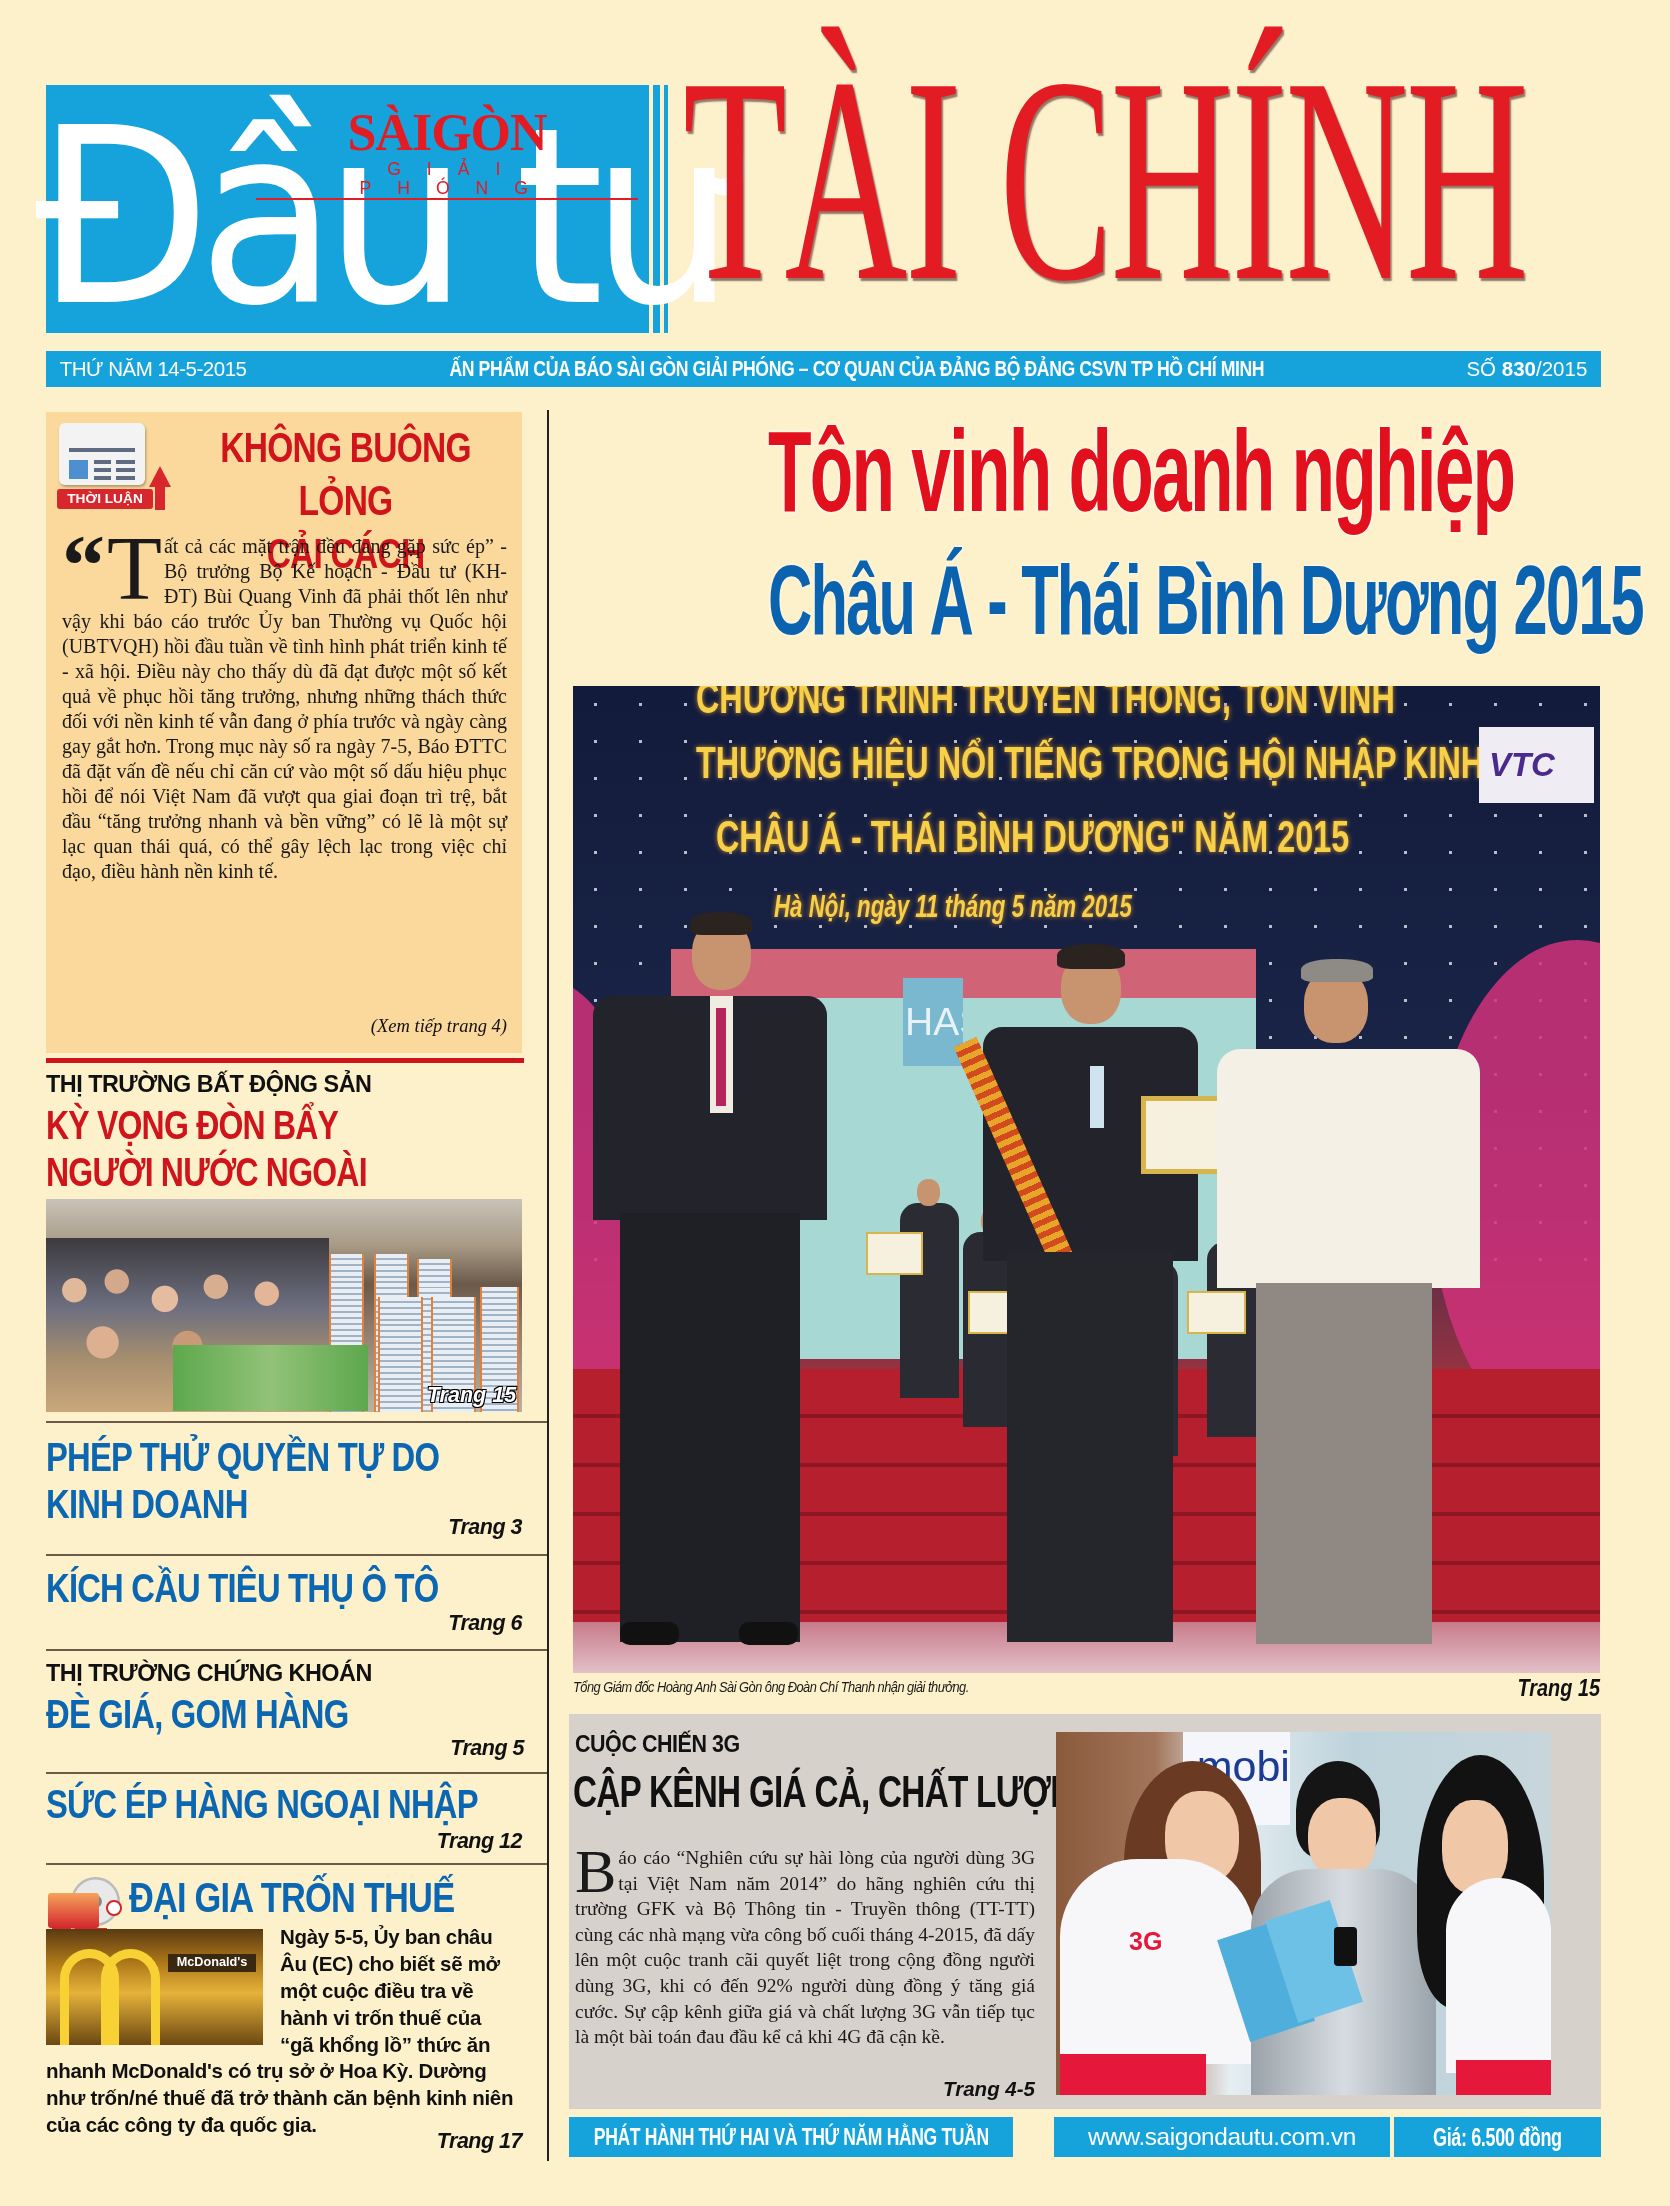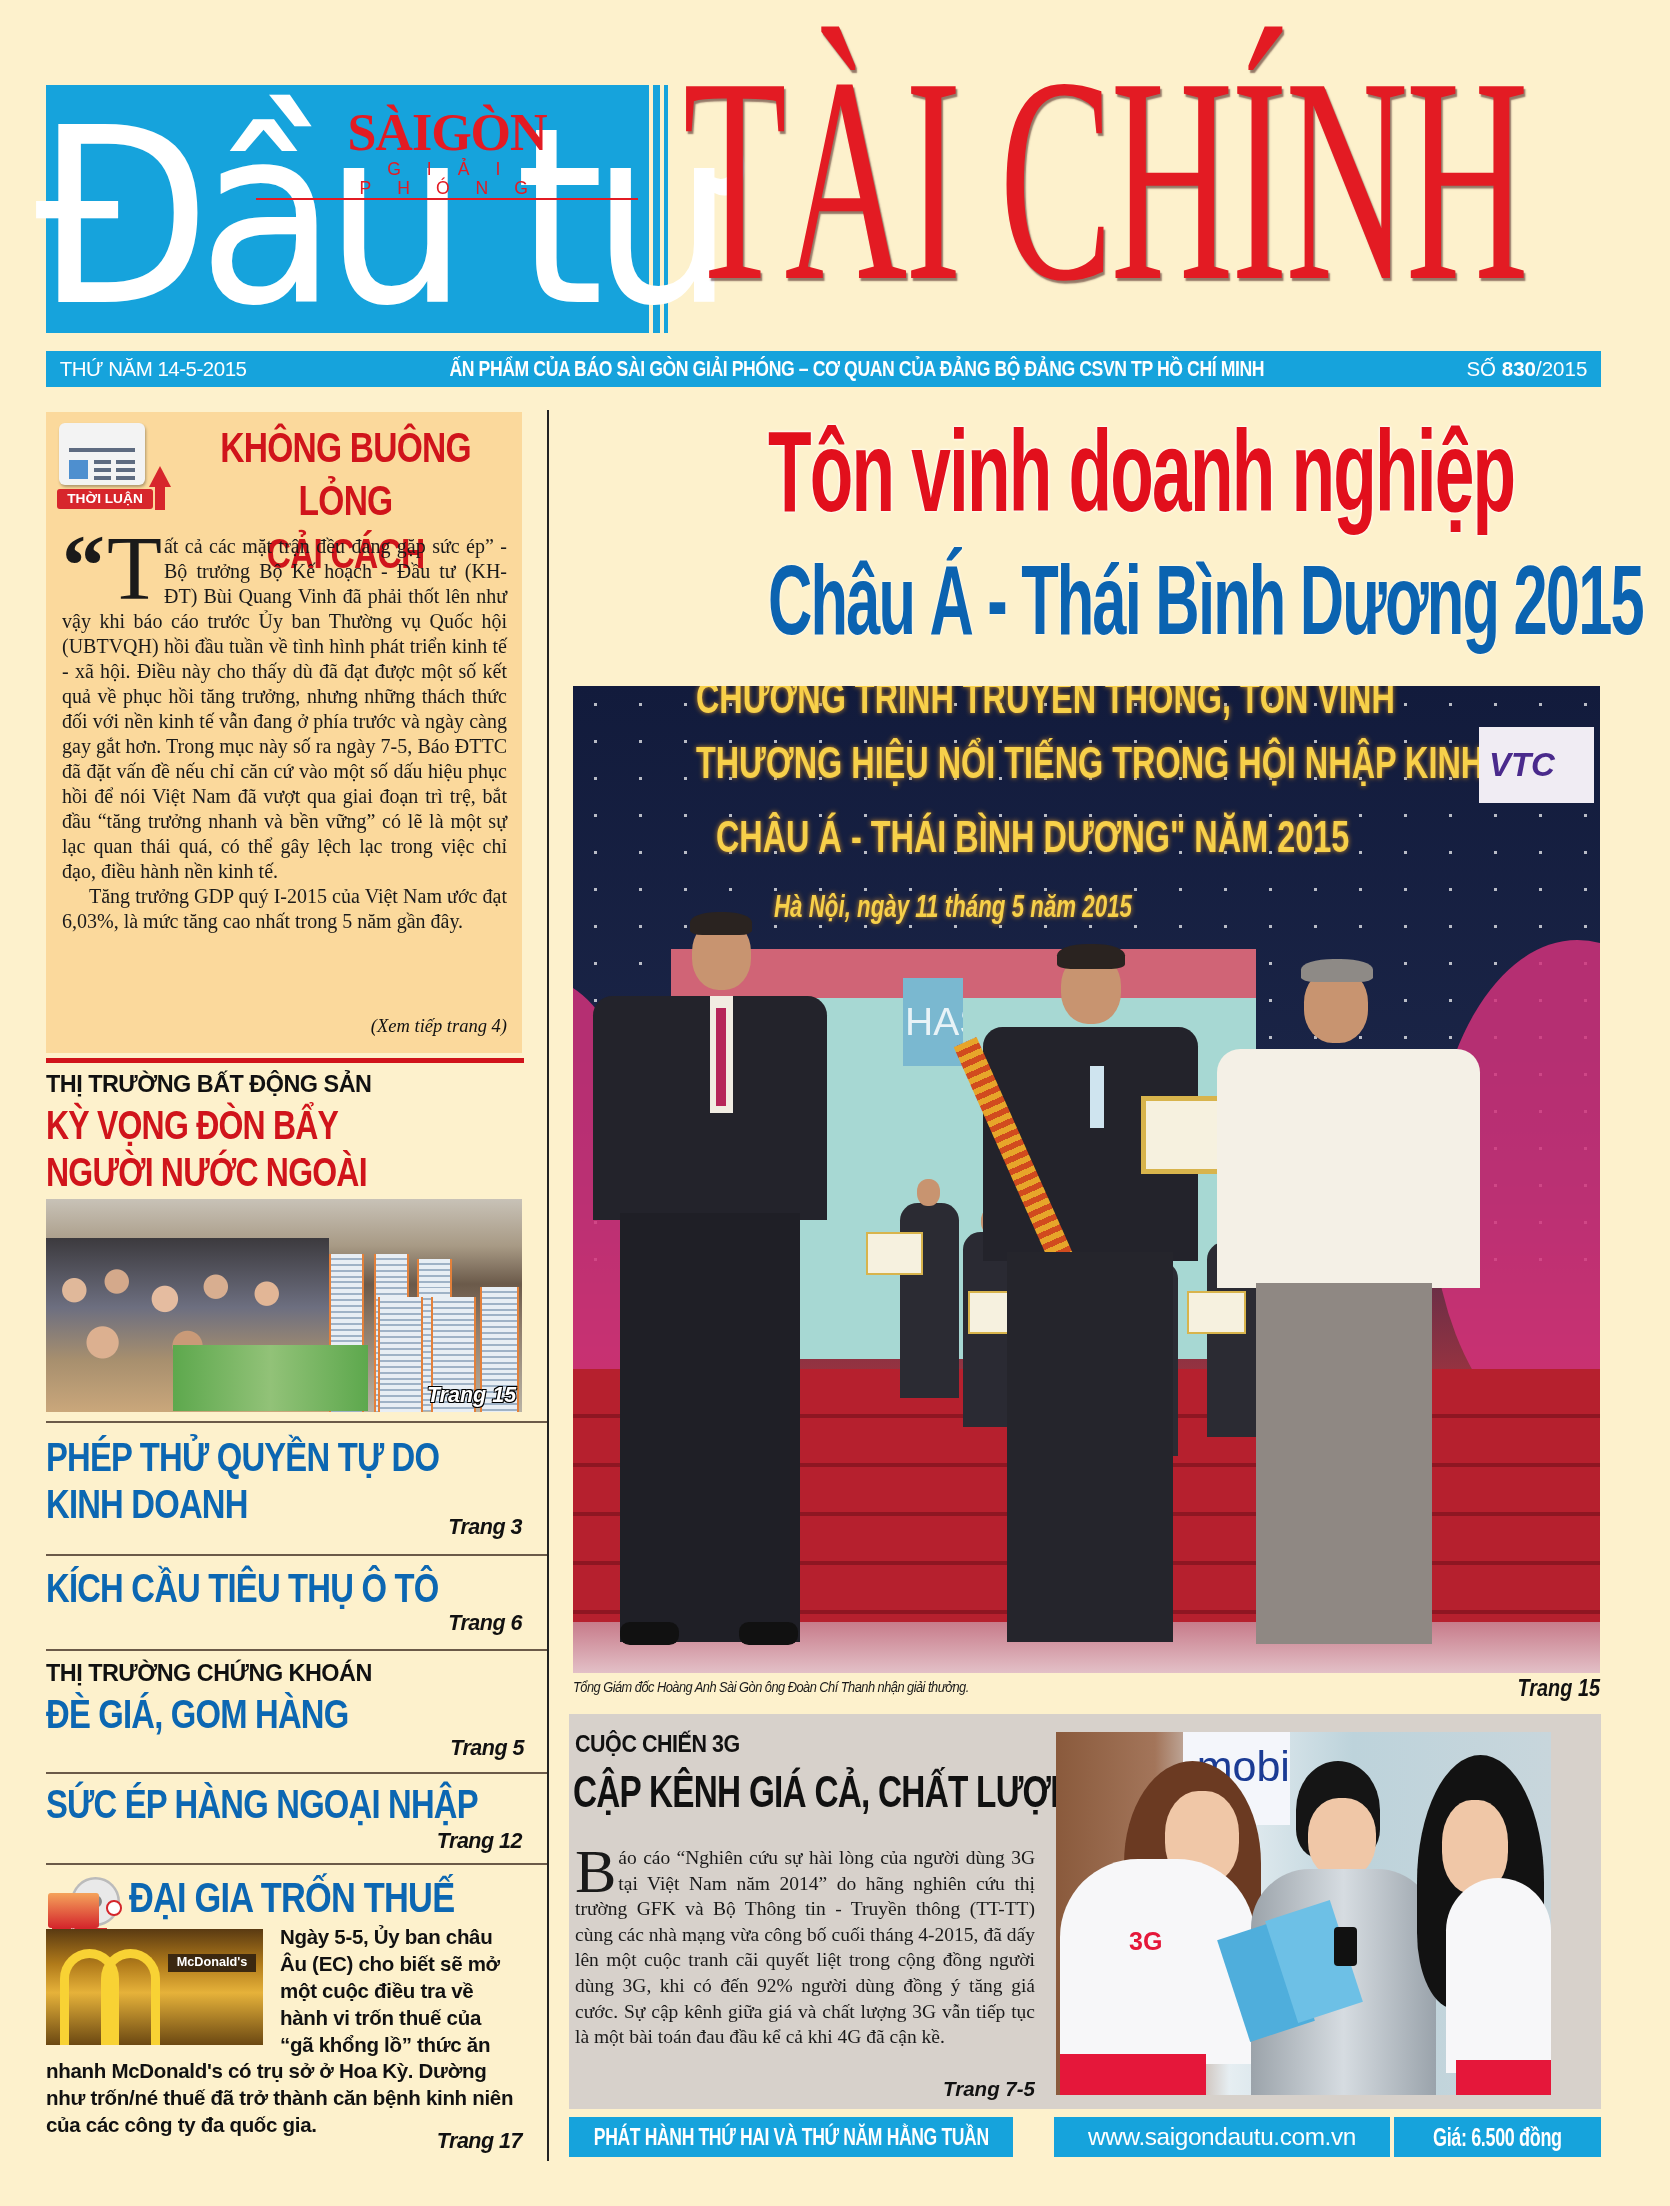--- a/index.html
+++ b/index.html
@@ -369,21 +369,20 @@
   <div class="arrow-up"></div>
   <div class="arrow-shaft"></div>
   <div class="thoiluan-label">THỜI LUẬN</div>
 </div>
 <div class="abs opinion-title">
   <div>KHÔNG BUÔNG LỎNG</div>
   <div>CẢI CÁCH</div>
 </div>
 <div class="abs opinion-body">
   <p><span class="dropq">“</span><span class="dropcap">T</span><span>ất cả các mặt trận đều đang gặp sức ép” - Bộ trưởng Bộ Kế hoạch - Đầu tư (KH-ĐT) Bùi Quang Vinh đã phải thốt lên như vậy khi báo cáo trước Ủy ban Thường vụ Quốc hội (UBTVQH) hồi đầu tuần về tình hình phát triển kinh tế - xã hội. Điều này cho thấy dù đã đạt được một số kết quả về phục hồi tăng trưởng, nhưng những thách thức đối với nền kinh tế vẫn đang ở phía trước và ngày càng gay gắt hơn. Trong mục này số ra ngày 7-5, Báo ĐTTC đã đặt vấn đề nếu chỉ căn cứ vào một số dấu hiệu phục hồi để nói Việt Nam đã vượt qua giai đoạn trì trệ, bắt đầu “tăng trưởng nhanh và bền vững” có lẽ là một sự lạc quan thái quá, có thể gây lệch lạc trong việc chỉ đạo, điều hành nền kinh tế.</span></p>
-  <p class="ind">Tăng trưởng GDP quý I-2015 của Việt Nam ước đạt 6,03%, là mức tăng cao nhất trong 5 năm gần đây.</p>
 </div>
 <div class="abs opinion-more">(Xem tiếp trang 4)</div>
 <div class="abs red-rule"></div>
 
 <div class="abs kicker" style="left:46px;top:1071px;">THỊ TRƯỜNG BẤT ĐỘNG SẢN</div>
 <div class="abs red-head" style="left:46px;top:1102px;">
   <div>KỲ VỌNG ĐÒN BẨY</div>
   <div>NGƯỜI NƯỚC NGOÀI</div>
 </div>
 <div class="abs re-photo">
@@ -505,21 +504,21 @@
 
 <div class="abs caption">Tổng Giám đốc Hoàng Anh Sài Gòn ông Đoàn Chí Thanh nhận giải thưởng.</div>
 <div class="abs caption-trang">Trang 15</div>
 
 <div class="abs g3-box"></div>
 <div class="abs g3-kicker">CUỘC CHIẾN 3G</div>
 <div class="abs g3-head">CẬP KÊNH GIÁ CẢ, CHẤT LƯỢNG</div>
 <div class="abs g3-body">
   <span class="dropB">B</span><span>áo cáo “Nghiên cứu sự hài lòng của người dùng 3G tại Việt Nam năm 2014” do hãng nghiên cứu thị trường GFK và Bộ Thông tin - Truyền thông (TT-TT) cùng các nhà mạng vừa công bố cuối tháng 4-2015, đã dấy lên một cuộc tranh cãi quyết liệt trong cộng đồng người dùng 3G, khi có đến 92% người dùng đồng ý tăng giá cước. Sự cập kênh giữa giá và chất lượng 3G vẫn tiếp tục là một bài toán đau đầu kể cả khi 4G đã cận kề.</span>
 </div>
-<div class="abs g3-trang">Trang 7-5</div>
+<div class="abs g3-trang">Trang 4-5</div>
 
 <div class="abs g3-photo">
   <div class="mobi-sign">mobifo</div>
 
   <div class="g3-hair" style="left:68px;top:29px;width:137px;height:205px;background:#6b3a22;"></div>
   <div class="g3-face" style="left:109px;top:59px;width:74px;height:94px;"></div>
   <div class="g3-girl" style="left:3.9px;top:127px;width:195px;height:205px;"></div>
   <div class="logo3g" style="left:73px;top:195px;text-align:center;">3G</div>
   <div class="g3-red" style="left:3.9px;top:322px;width:146px;height:41px;"></div>
 

